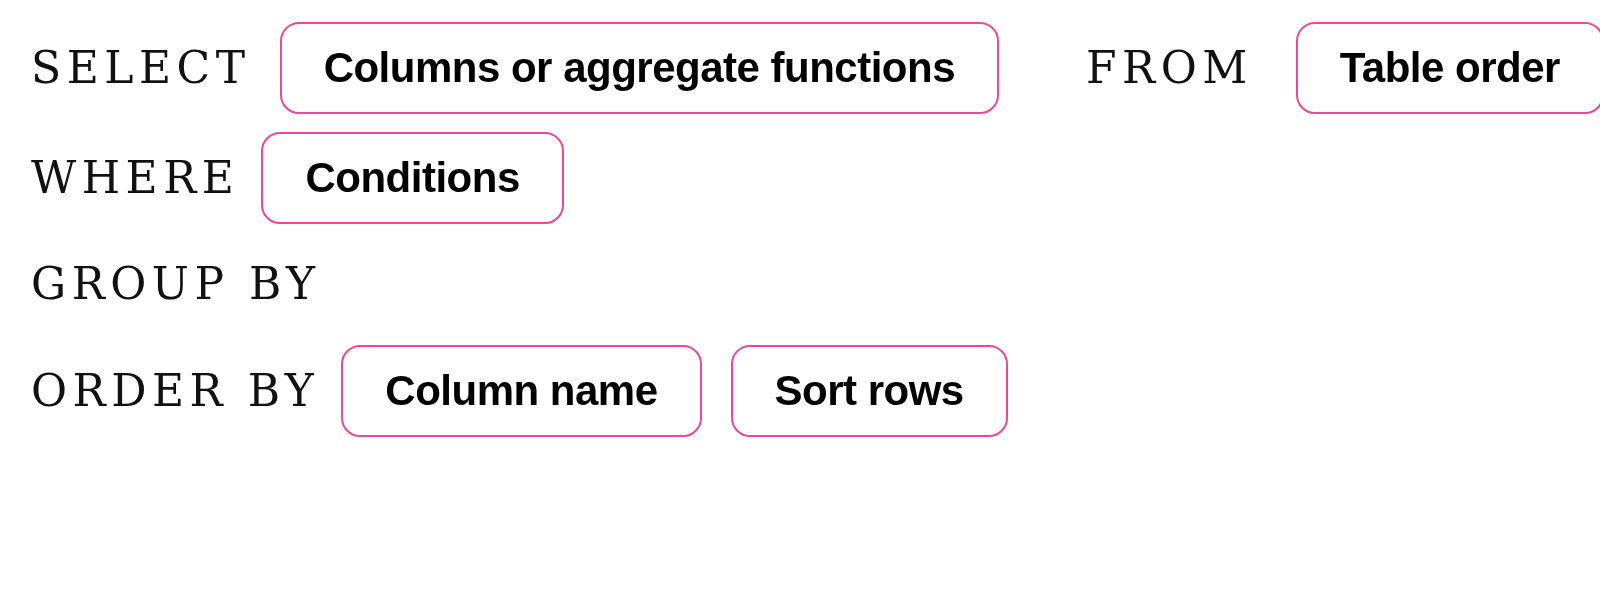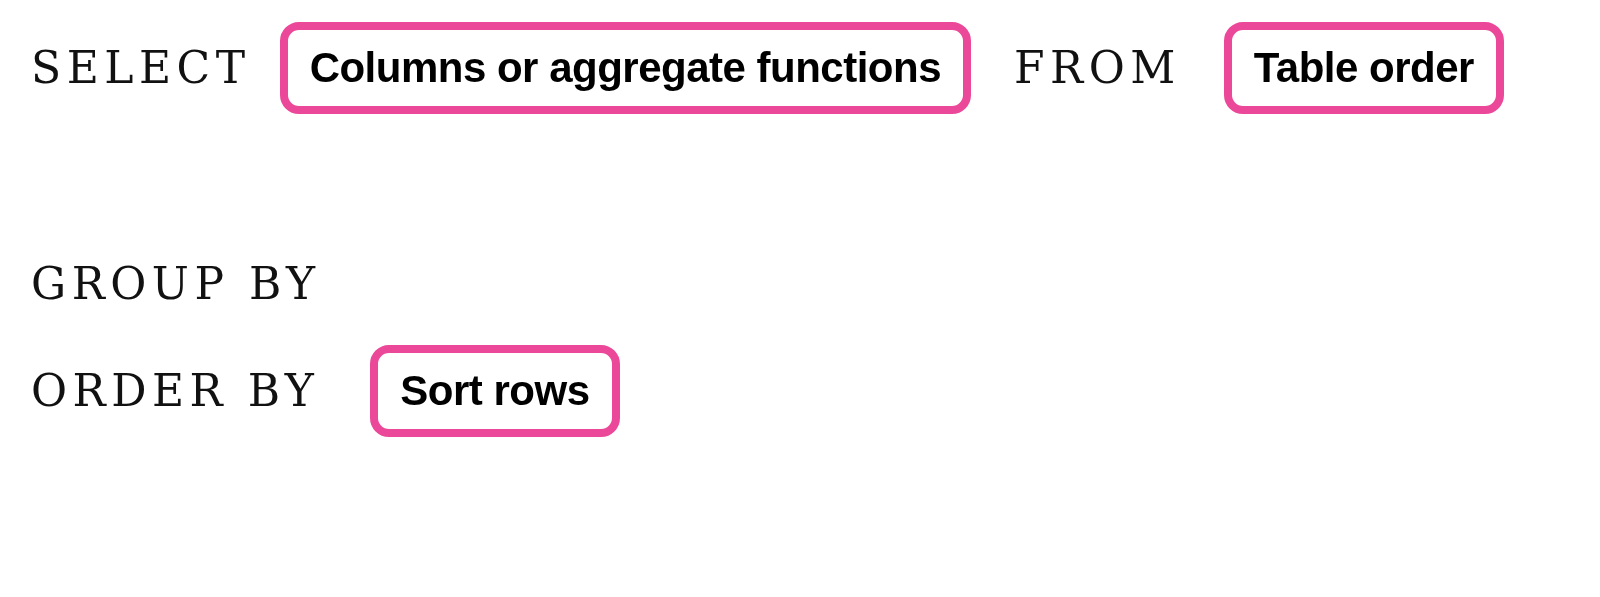--- a/index.html
+++ b/index.html
@@ -38,39 +38,40 @@
 
   
   .keyword {
     font-family: "DejaVu Serif", "Liberation Serif", serif;
     font-size: 44px;
     font-weight: 400;
     color: #111111;
     letter-spacing: 5.5px;
     white-space: pre;
     line-height: 1;
+    margin-left: 44px;
     -webkit-font-smoothing: antialiased;
   }
   .kw-select  { margin-left: 31px; }
   .kw-where   { margin-left: 31px; }
   .kw-groupby { margin-left: 31px; }
   .kw-orderby { margin-left: 31px; text-align: center; }
   .kw-limit   { margin-left: 31px; }
 
   
   .slot {
     box-sizing: border-box;
-    border: 8px solid #ec4899;
+    border: 2px solid #ec4899;
     border-radius: 19px;
     background: #ffffff;
     height: 92px;
     display: flex;
     align-items: center;
     justify-content: center;
-    padding: 0 22px;
+    padding: 0 42px;
   }
   .slot-label {
     font-family: "Liberation Sans", sans-serif;
     font-size: 42px;
     font-weight: 700;
     color: #000000;
     white-space: nowrap;
     line-height: 1;
     letter-spacing: -0.5px;
   }
@@ -100,29 +101,39 @@
       <span class="slot-label">Columns or aggregate functions</span>
     </div>
     <span class="gap-lg"></span>
     <span class="keyword">FROM</span>
     <span class="gap-lg"></span>
     <div class="slot">
       <span class="slot-label">Table order</span>
     </div>
   </div>
 
+  <div class="clause-row row-2">
+    <span class="keyword kw-where">WHERE</span>
+    <span class="gap-sm"></span>
+    <div class="slot">
+      <span class="slot-label">Conditions</span>
+    </div>
+  </div>
 
   <div class="clause-row row-3">
     <span class="keyword kw-groupby">GROUP BY</span>
     <span class="gap-sm"></span>
   </div>
 
   <div class="clause-row row-4">
     <span class="keyword kw-orderby">ORDER BY</span>
     <span class="gap-sm"></span>
+    <div class="slot">
+      <span class="slot-label">Column name</span>
+    </div>
     <span class="gap-md"></span>
     <div class="slot">
       <span class="slot-label">Sort rows</span>
     </div>
   </div>
 
 
 </div>
 
 </body></html>

